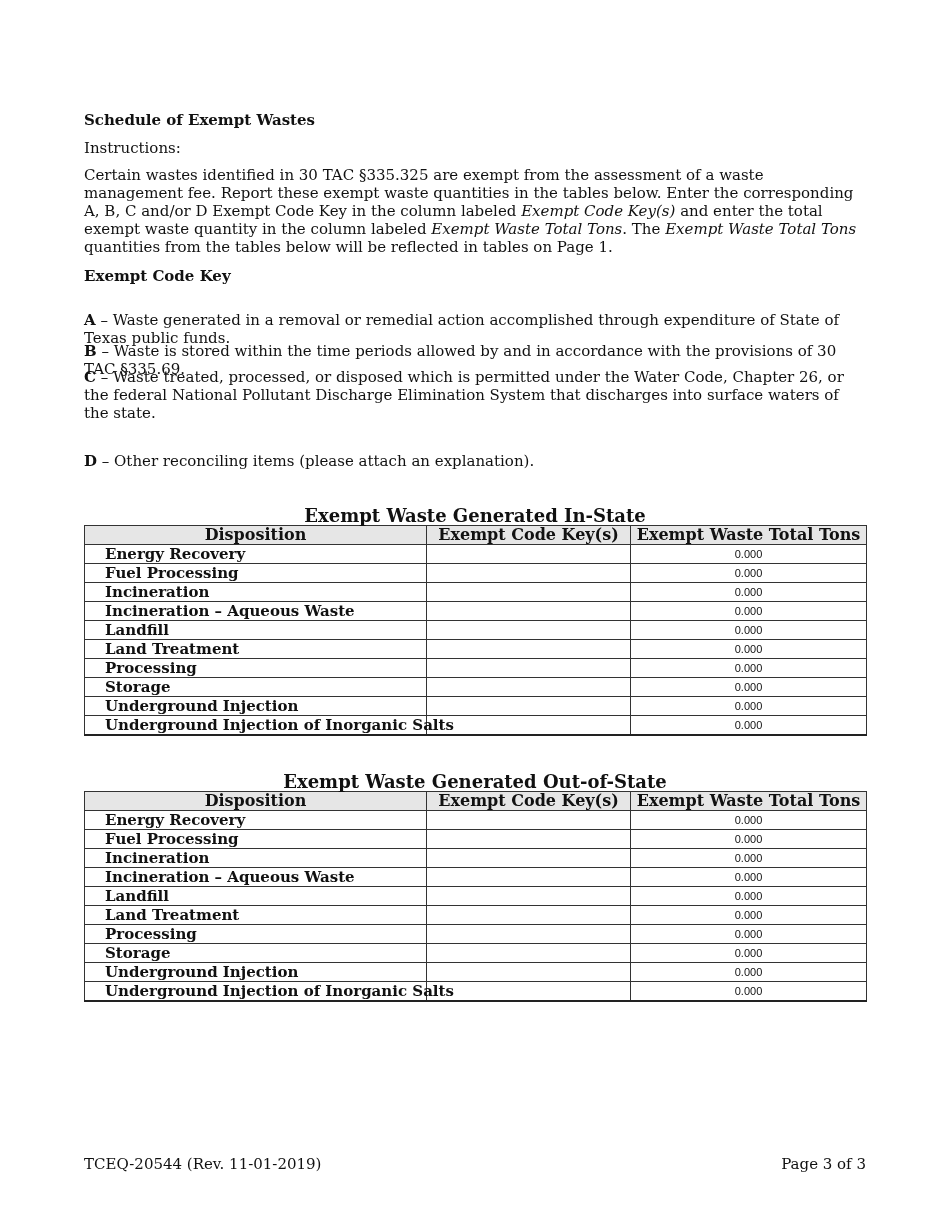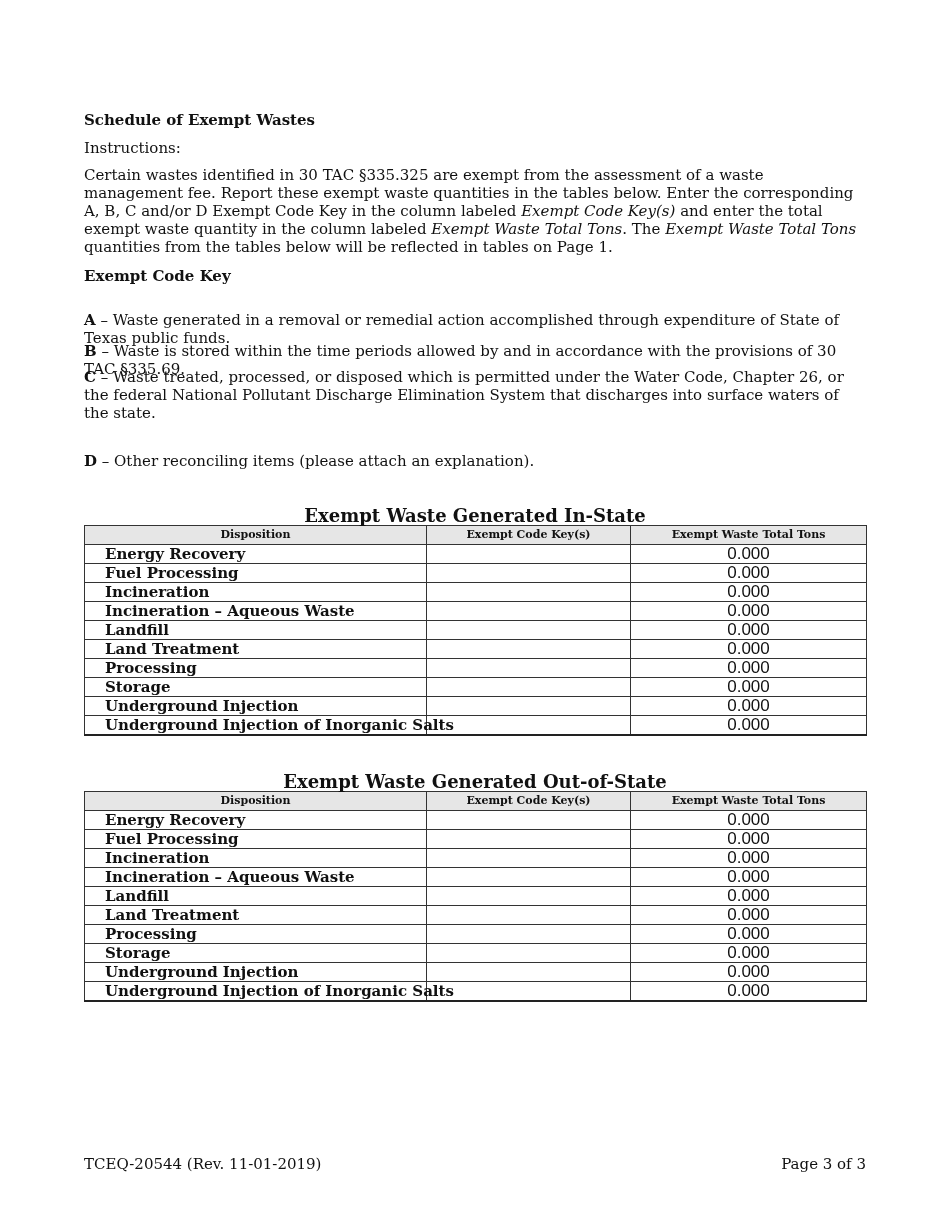--- a/index.html
+++ b/index.html
@@ -21,24 +21,24 @@
     .code-letter { font-weight: bold; }
     .table-block { position: absolute; left: 0; width: 782px; }
     .tb-in { top: 506px; }
     .tb-out { top: 772px; }
     .table-title { text-align: center; font-weight: bold; font-size: 18px; line-height: 19px; height: 19px; }
     table { border-collapse: collapse; width: 782px; table-layout: fixed; border: 1px solid #222; border-bottom: 2px solid #222; }
     col.c1 { width: 342px; }
     col.c2 { width: 204px; }
     col.c3 { width: 236px; }
     th, td { border: 1px solid #333; padding: 0; height: 18px; line-height: 18px; }
-    th { background: #e6e6e6; font-weight: bold; font-size: 11px; text-align: center; margin-left: 34px; }
+    th { background: #e6e6e6; font-weight: bold; font-size: 16px; text-align: center; margin-left: 34px; }
     td.disp { font-weight: bold; font-size: 15px; padding-left: 20px; white-space: nowrap; }
     td.code { }
-    td.tons { font-family: "Liberation Sans", sans-serif; font-size: 17px; text-align: center; }
+    td.tons { font-family: "Liberation Sans", sans-serif; font-size: 11px; text-align: center; }
     .footer-left { position: absolute; top: 1155px; left: 84px; font-size: 15px; line-height: 19px; }
     .footer-right { position: absolute; top: 1155px; right: 84px; font-size: 15px; line-height: 19px; }
   </style>
 </head>
 <body>
 
 <div class="page">
   <div class="title">Schedule of Exempt Wastes</div>
   <div class="instr-label">Instructions:</div>
 

